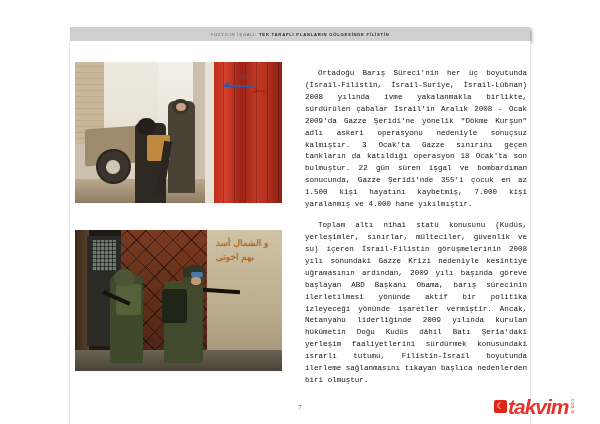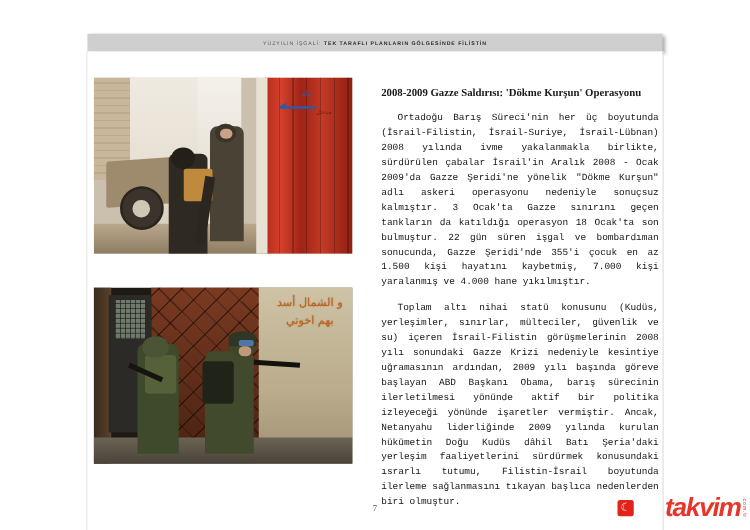--- a/index.html
+++ b/index.html
@@ -130,21 +130,21 @@
   .b-visor{position:absolute;left:56%;top:30%;width:6%;height:3%;
     background:#4f76a8;border-radius:2px;}
   .b-face{position:absolute;left:56%;top:33%;width:5%;height:6%;
     background:#c09a78;border-radius:40%;}
   .b-pack2{position:absolute;left:42%;top:42%;width:12%;height:24%;
     background:#1f2318;border-radius:3px;}
   .b-gun2{position:absolute;left:62%;top:42%;width:18%;height:3%;
     background:#14120e;transform:rotate(4deg);}
   .b-graf{position:absolute;left:68%;top:5%;width:31%;height:70%;
     color:#c2651d;font-size:9px;line-height:1.5;
-    font-family:"DejaVu Sans",sans-serif;text-align:center;
+    font-family:"DejaVu Sans",sans-serif;text-align:left;
     text-shadow:0 0 1px rgba(120,60,10,.6);}
 
   
   .col{
     position:absolute;left:305px;top:68px;width:222px;
   }
   .art-title{
     font-family:"Liberation Serif", serif;
     font-weight:bold;font-size:8.6px;line-height:1.42;
     color:#1a1a1a;margin:0 0 10px 0;
@@ -167,21 +167,21 @@
   }
   .wm-flag{
     width:13px;height:13px;border-radius:2px;background:#e2231a;
     display:flex;align-items:center;justify-content:center;
     color:#fff;font-size:9px;line-height:1;flex:0 0 auto;
     margin-right:1px;
   }
   .wm-word{
     font-family:"Liberation Sans", sans-serif;
     font-weight:bold;font-style:italic;font-size:21px;
-    color:#e8342a;letter-spacing:-1px;line-height:1;padding-left:24px;
+    color:#e8342a;letter-spacing:-1px;line-height:1;
   }
   .wm-tld{
     font-family:"Liberation Sans", sans-serif;
     font-size:4.5px;color:#e8342a;
     writing-mode:vertical-rl;margin-left:1px;letter-spacing:.5px;
   }
 </style>
 </head>
 <body>
 
@@ -240,21 +240,20 @@
     <div class="b-helmet"></div>
     <div class="b-visor"></div>
     <div class="b-face"></div>
     <div class="b-gun2"></div>
     <div class="b-graf">و الشمال أسد
 بهم
 اخوتي</div>
   </div>
 
   <div class="col">
-    <h1 class="art-title">2008-2009 Gazze Saldırısı: 'Dökme Kurşun' Operasyonu</h1>
     <p class="para">Ortadoğu Barış Süreci'nin her üç boyutunda (İsrail-Filistin, İsrail-Suriye, İsrail-Lübnan) 2008 yılında ivme yakalanmakla birlikte, sürdürülen çabalar İsrail'in Aralık 2008 - Ocak 2009'da Gazze Şeridi'ne yönelik "Dökme Kurşun" adlı askeri operasyonu nedeniyle sonuçsuz kalmıştır. 3 Ocak'ta Gazze sınırını geçen tankların da katıldığı operasyon 18 Ocak'ta son bulmuştur. 22 gün süren işgal ve bombardıman sonucunda, Gazze Şeridi'nde 355'i çocuk en az 1.500 kişi hayatını kaybetmiş, 7.000 kişi yaralanmış ve 4.000 hane yıkılmıştır.</p>
     <p class="para">Toplam altı nihai statü konusunu (Kudüs, yerleşimler, sınırlar, mülteciler, güvenlik ve su) içeren İsrail-Filistin görüşmelerinin 2008 yılı sonundaki Gazze Krizi nedeniyle kesintiye uğramasının ardından, 2009 yılı başında göreve başlayan ABD Başkanı Obama, barış sürecinin ilerletilmesi yönünde aktif bir politika izleyeceği yönünde işaretler vermiştir. Ancak, Netanyahu liderliğinde 2009 yılında kurulan hükümetin Doğu Kudüs dâhil Batı Şeria'daki yerleşim faaliyetlerini sürdürmek konusundaki ısrarlı tutumu, Filistin-İsrail boyutunda ilerleme sağlanmasını tıkayan başlıca nedenlerden biri olmuştur.</p>
   </div>
 
   <div class="folio">7</div>
 
   <div class="wm">
     <span class="wm-flag">☾</span>
     <span class="wm-word">takvim</span>
     <span class="wm-tld">.com.tr</span>

